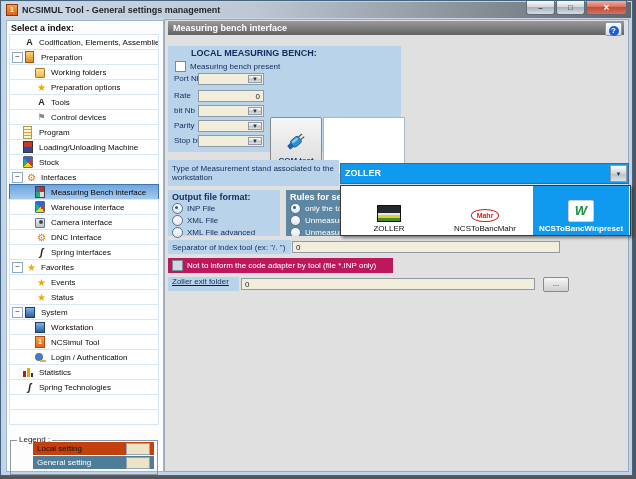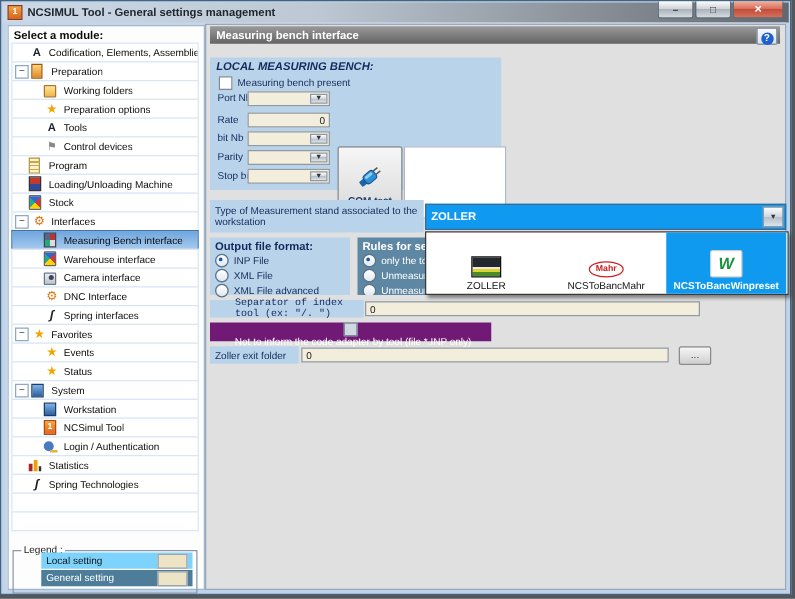--- a/index.html
+++ b/index.html
@@ -62,21 +62,21 @@
     color:#fff;font-size:7px;font-weight:bold;text-align:center;line-height:10px;margin-right:3px;}
   .ic-ncsimul::before{content:"1";}
   .ic-stats{width:11px;height:11px;margin-right:3px;background-repeat:no-repeat;
     background-image:linear-gradient(#a22,#a22),linear-gradient(#f0a000,#f0a000),linear-gradient(#333,#333);
     background-size:3px 6px,3px 9px,3px 4px;background-position:0 4px,4px 1px,8px 6px;}
   .desc{position:absolute;left:2px;width:150px;top:379px;height:32px;background:#e8e8e8;border:1px solid #9aa6b4;
     font-size:8px;color:#222;text-align:center;padding:4px 6px 0 6px;line-height:10px;}
   .legend{position:absolute;left:3px;top:419px;width:146px;height:33px;border:1px solid #8a97a6;}
   .legend-title{position:absolute;top:-6px;left:6px;background:#fdfdfe;font-size:8px;padding:0 2px;color:#222;}
   .lrow{height:13px;margin:1px 3px 0 22px;display:flex;align-items:center;font-size:8px;padding-left:4px;position:relative;}
-  .lrow.local{background:#7dd3fc;color:#111;}
+  .lrow.local{background:#c2410c;color:#111;}
   .lrow.general{background:#4e7d99;color:#fff;}
   .swatch{position:absolute;right:4px;top:1px;width:22px;height:10px;background:#ece4c4;border:1px solid #98a4b4;}
 
   
   .main{position:absolute;left:160px;top:1px;width:463px;height:451px;background:#e0e0e0;border:1px solid #98a8ba;}
   .phead{position:absolute;left:3px;top:1px;width:456px;height:14px;
     background:linear-gradient(180deg,#9a9a9a,#636363);color:#fff;font-weight:bold;font-size:9px;line-height:14px;padding-left:5px;box-sizing:border-box;}
   .help{position:absolute;right:2px;top:1px;width:15px;height:12px;background:linear-gradient(180deg,#f8fafc,#d8e2ec);
     border:1px solid #8898aa;border-radius:2px;text-align:center;}
   .help::before{content:"?";display:inline-block;width:10px;height:10px;border-radius:50%;background:#1f5fd0;color:#fff;font-size:8px;line-height:10px;font-weight:bold;margin-top:1px;}
@@ -110,40 +110,40 @@
   .logo-zoller{width:22px;height:15px;border:1px solid #111;
     background:linear-gradient(180deg,#23282c 0 50%,#e8e8e8 50% 60%,#ded32a 60% 78%,#4a8a2a 78% 100%);}
   .logo-mahr{border:1px solid #cc2222;border-radius:50%;color:#c22;font-size:7px;font-weight:bold;padding:2px 5px;background:#fff;}
   .logo-winpreset{width:24px;height:20px;background:#fff;border:1px solid #cfcfcf;border-radius:2px;
     color:#17923d;font-weight:bold;font-style:italic;font-size:13px;text-align:center;line-height:20px;}
   .rules{position:absolute;left:121px;top:170px;width:150px;height:46px;background:#5e87a3;padding:2px 0 0 4px;box-sizing:border-box;overflow:hidden;z-index:1;}
   .rules .grouptitle{color:#fff;}
   .rules .flabel{color:#fff;}
   .browse{background:linear-gradient(180deg,#f6f6f6,#cfcfcf);border:1px solid #8a8a8a;border-radius:2px;
     font-size:8px;text-align:center;line-height:11px;color:#333;}
-  .darkrow{background:#701a75;color:#fff;display:flex;align-items:center;padding-left:4px;box-sizing:border-box;font-size:8px;flex-direction:column;}
+  .darkrow{background:#be185d;color:#fff;display:flex;align-items:center;padding-left:4px;box-sizing:border-box;font-size:8px;}
 </style>
 </head>
 <body>
 
 <div class="window">
   <div class="titlebar">
     <span class="title-icon"></span>
     <span class="title-text">NCSIMUL Tool - General settings management</span>
   </div>
   <div class="capbtns">
     <div class="cb min"></div>
     <div class="cb max"></div>
     <div class="cb close"></div>
   </div>
 
   <div class="client">
 
     <div class="sidebar">
-      <div class="select-module">Select a module:</div>
+      <div class="select-module">Select a index:</div>
       <div class="tree">
         <div class="trow">
             <span class="sp-top"></span>
             <span class="ic ic-codif"></span>
             <span class="tlabel">Codification, Elements, Assemblies</span>
           </div>
         <div class="trow">
             <span class="sp-exp"></span>
             <span class="exp"></span>
             <span class="ic">
@@ -304,21 +304,21 @@
       </div>
     </div>
 
     <div class="main">
       <div class="phead">
         <span>Measuring bench interface</span>
         <span class="help"></span>
       </div>
 
       <div class="abs bluebox" style="left:3px;top:26px;width:233px;height:106px;">
-        <div class="abs grouptitle" style="left:5px;top:2px;font-style:italic;">LOCAL MEASURING BENCH:</div>
+        <div class="abs grouptitle" style="left:23px;top:2px;">LOCAL MEASURING BENCH:</div>
         <div class="abs" style="left:7px;top:15px;display:flex;align-items:center;">
           <span class="cbx"></span>
           <span class="flabel">Measuring bench present</span>
         </div>
         <div class="abs flabel" style="left:6px;top:28px;">Port Nb.</div>
         <div class="abs field" style="left:30px;top:27px;width:66px;height:12px;"><span></span><span class="combo-arrow"></span></div>
         <div class="abs flabel" style="left:6px;top:45px;">Rate</div>
         <div class="abs field num" style="left:30px;top:44px;width:66px;height:12px;"><span>0</span></div>
         <div class="abs flabel" style="left:6px;top:60px;">bit Nb</div>
         <div class="abs field" style="left:30px;top:59px;width:66px;height:12px;"><span></span><span class="combo-arrow"></span></div>
@@ -390,29 +390,29 @@
           <span class="logo-mahr">Mahr</span>
           <span class="plabel">NCSToBancMahr</span>
         </div>
         <div class="pitem sel">
           <span class="logo-winpreset">W</span>
           <span class="plabel">NCSToBancWinpreset</span>
         </div>
       </div>
 
       <div class="abs bluebox" style="left:3px;top:220px;width:123px;height:14px;display:flex;align-items:center;">
-        <span class="flabel" style="padding-left:20px;font-family:Liberation Mono, monospace;">Separator of index tool (ex: "/. ")</span>
+        <span class="flabel" style="padding-left:4px;">Separator of index tool (ex: "/. ")</span>
       </div>
       <div class="abs field" style="left:127px;top:221px;width:268px;height:12px;"><span>0</span></div>
 
       <div class="abs darkrow" style="left:3px;top:238px;width:225px;height:15px;">
         <span class="cbx" style="background:#cfd9df;"></span>
         <span>Not to inform the code adapter by tool (file *.INP only)</span>
       </div>
 
-      <div class="abs bluebox" style="left:3px;top:257px;width:71px;height:14px;display:flex;align-items:center;">
+      <div class="abs bluebox" style="left:3px;top:257px;width:71px;height:14px;display:flex;text-decoration:underline;">
         <span class="flabel" style="padding-left:4px;">Zoller exit folder</span>
       </div>
       <div class="abs field" style="left:76px;top:258px;width:294px;height:12px;"><span>0</span></div>
       <div class="abs browse" style="left:378px;top:257px;width:24px;height:13px;">...</div>
     </div>
   </div>
 </div>
 
 </body></html>

